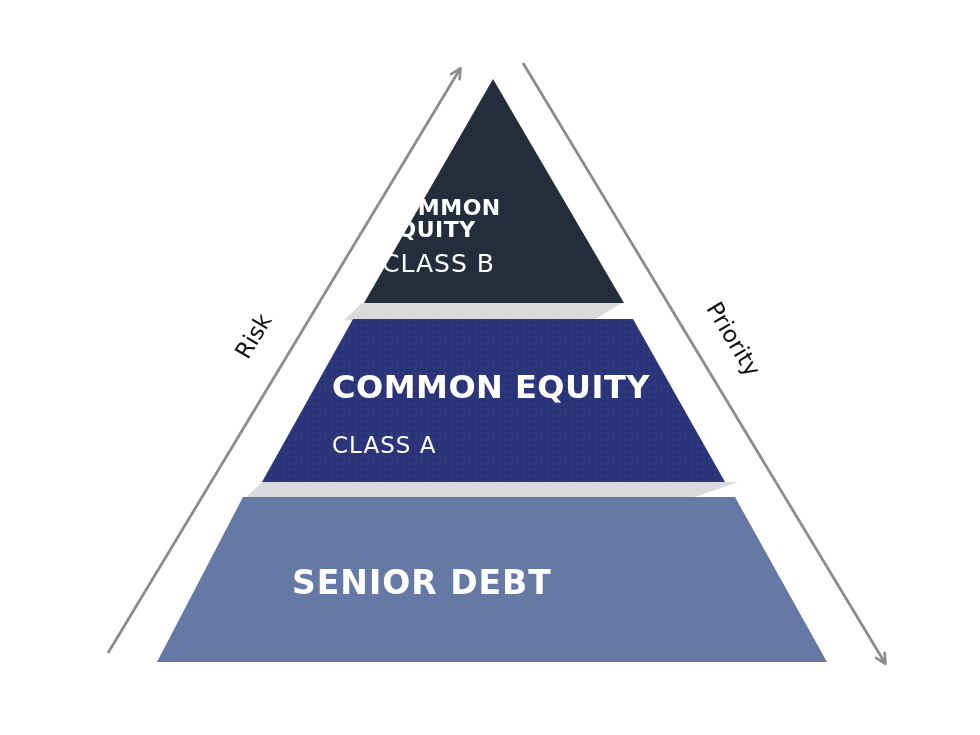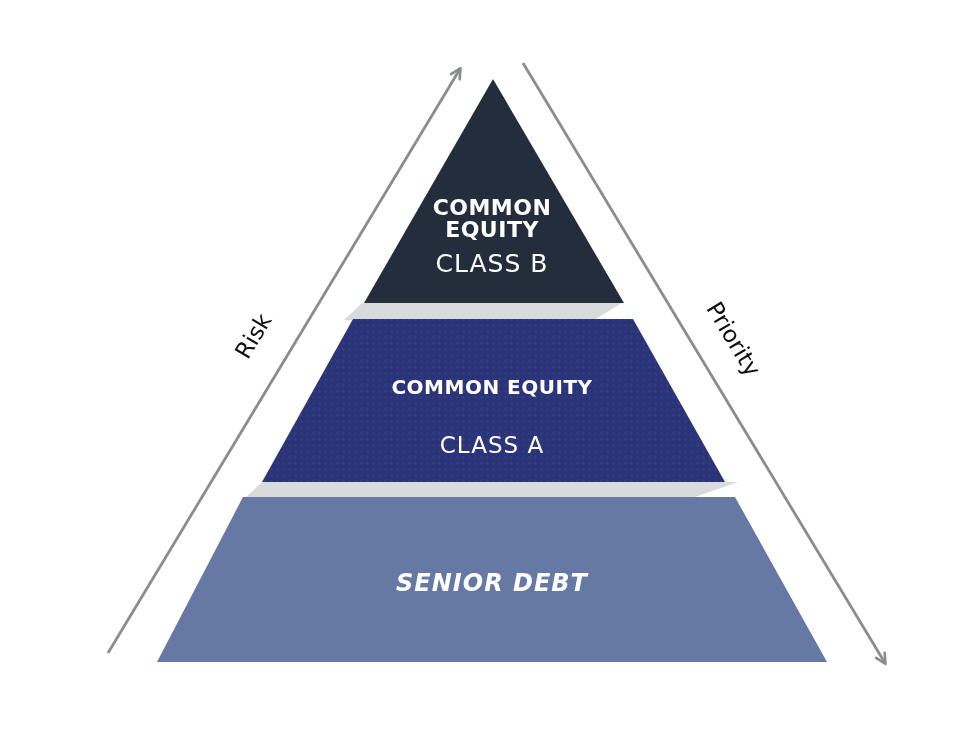--- a/index.html
+++ b/index.html
@@ -6,36 +6,35 @@
   .canvas{
     position:relative;
     width:980px;height:735px;
     background:#ffffff;
     overflow:hidden;
     font-family:"DejaVu Sans", sans-serif;
   }
   .canvas svg{position:absolute;left:0;top:0;}
   .tier-label{
     position:absolute;
-    text-align:center;
     color:#ffffff;
     pointer-events:none;
   }
   .tier-label .hline{
     font-weight:bold;
     letter-spacing:0.5px;
   }
   .label-top{left:382px;top:197px;width:220px;}
   .label-top .hline{font-size:22px;line-height:22px;}
   .label-top .subline{font-size:25px;line-height:24px;margin-top:11px;font-weight:normal;letter-spacing:1px;}
   .label-mid{left:332px;top:373px;width:320px;}
-  .label-mid .hline{font-size:20px;line-height:28px;letter-spacing:0.5px;}
+  .label-mid .hline{font-size:32px;line-height:28px;letter-spacing:0.5px;}
   .label-mid .subline{font-size:23px;line-height:28px;margin-top:30px;font-weight:normal;letter-spacing:1px;}
   .label-bottom{left:292px;top:565px;width:400px;}
-  .label-bottom .hline{font-size:24px;line-height:36px;letter-spacing:1px;font-style:italic;}
+  .label-bottom .hline{font-size:33px;line-height:36px;letter-spacing:1px;}
   .axis-label{
     position:absolute;
     color:#0f0f0f;
     font-size:23px;
     text-align:center;
     pointer-events:none;
   }
   .axis-risk{left:195px;top:322px;width:120px;height:30px;transform:rotate(-59deg);}
   .axis-priority{left:667px;top:325px;width:130px;height:30px;transform:rotate(59deg);}
 </style>

